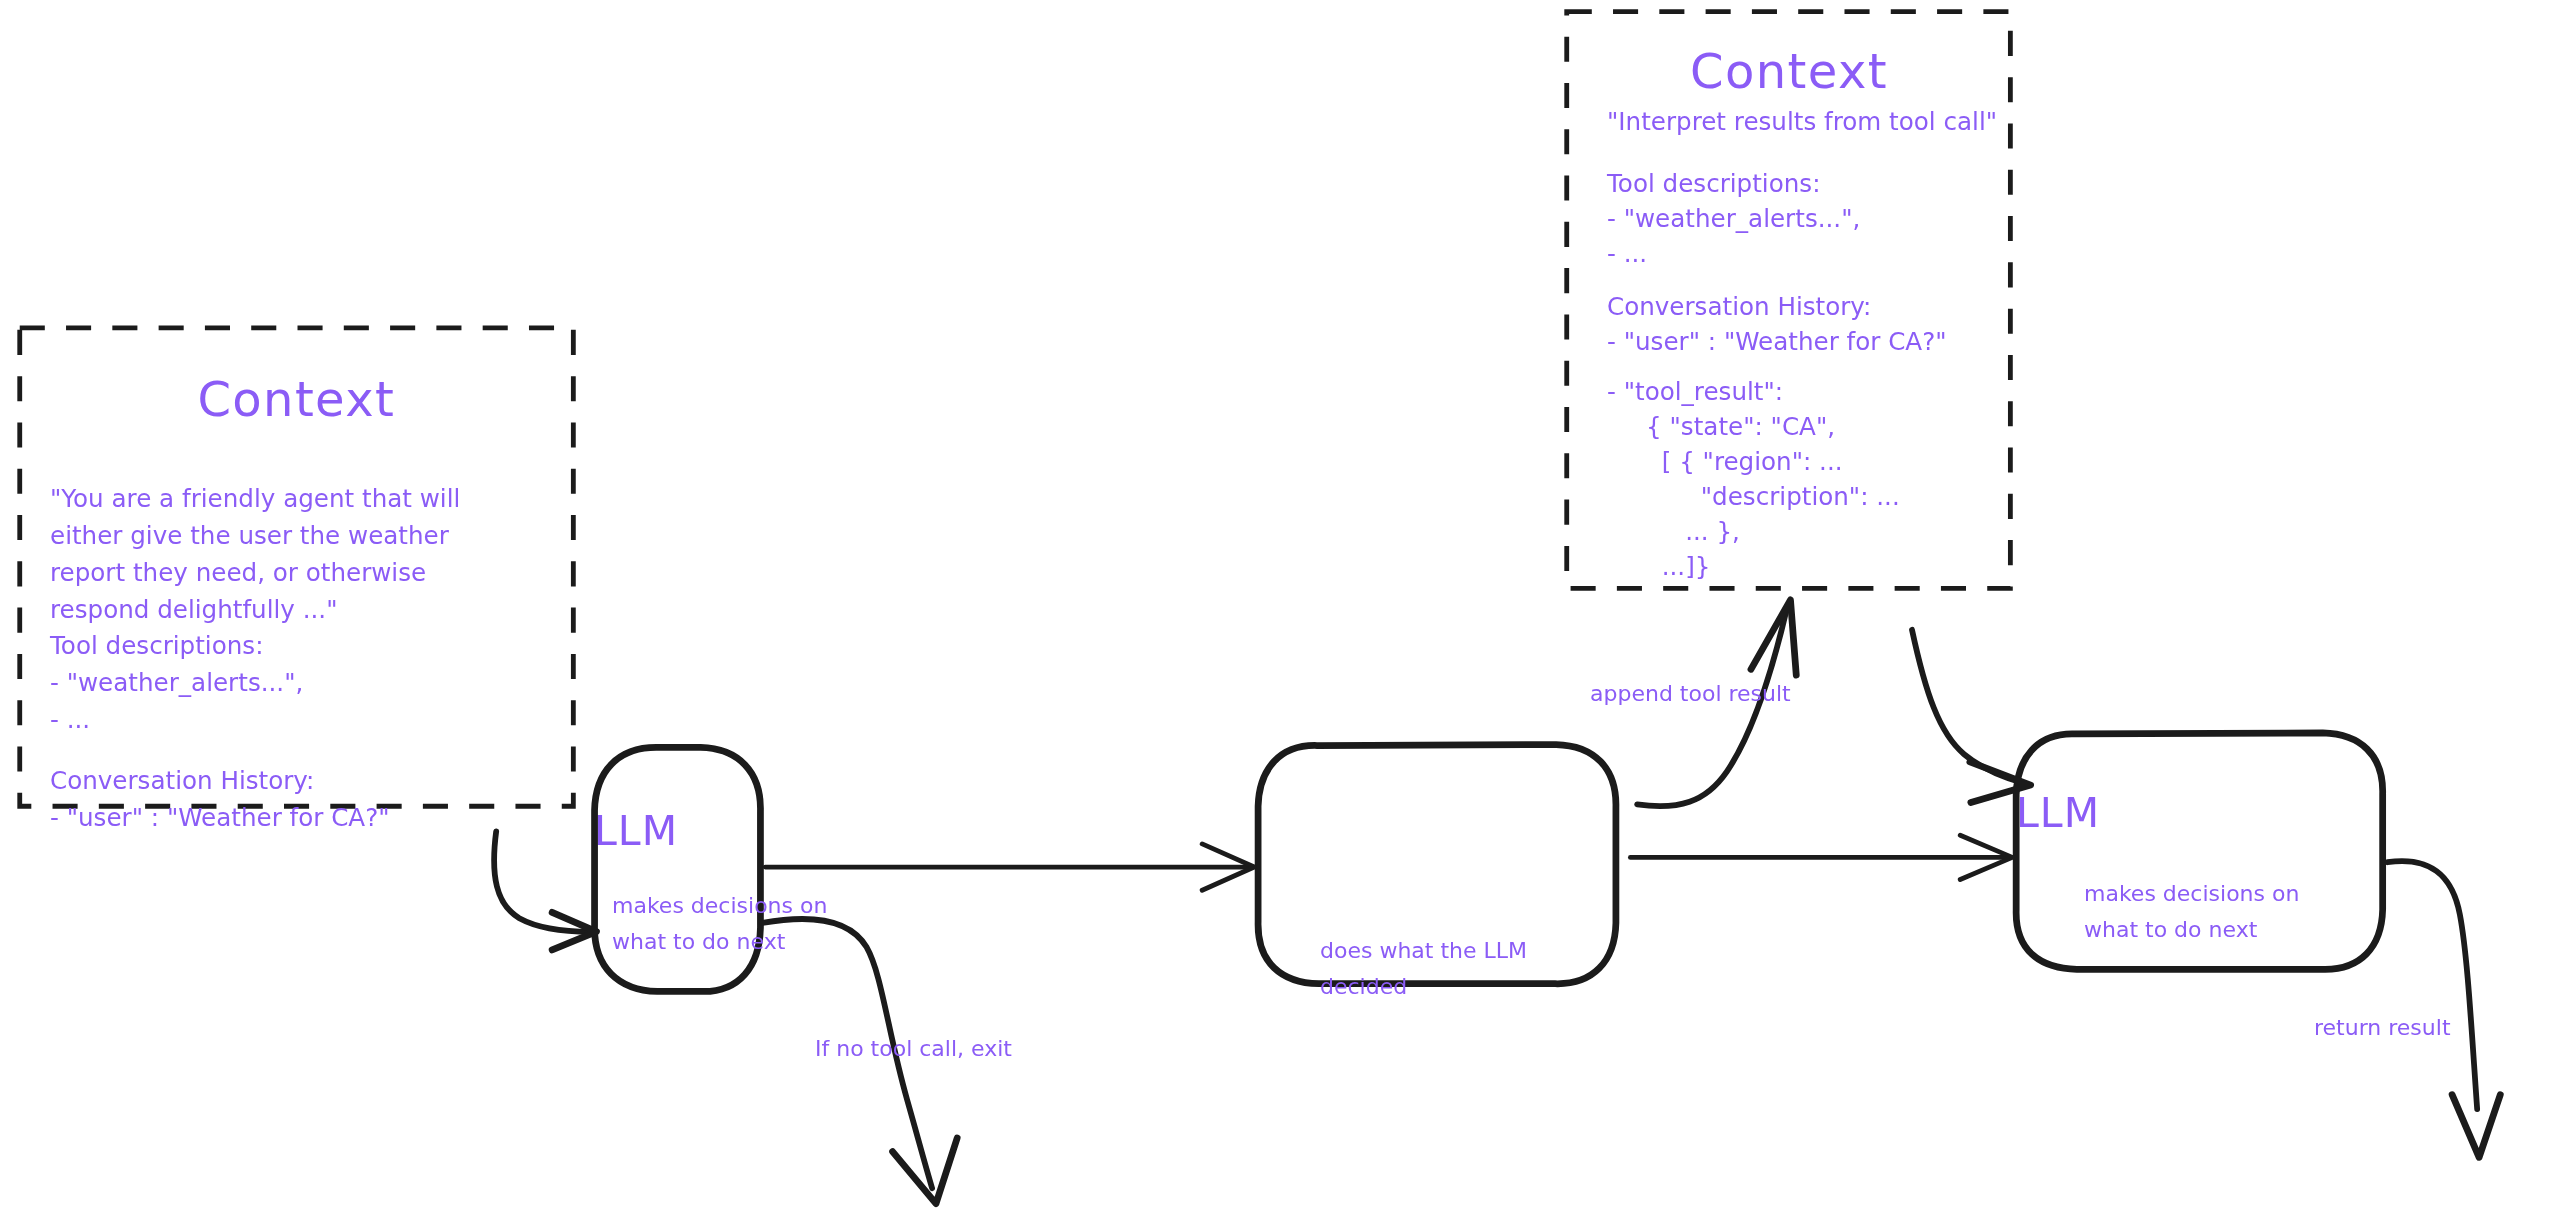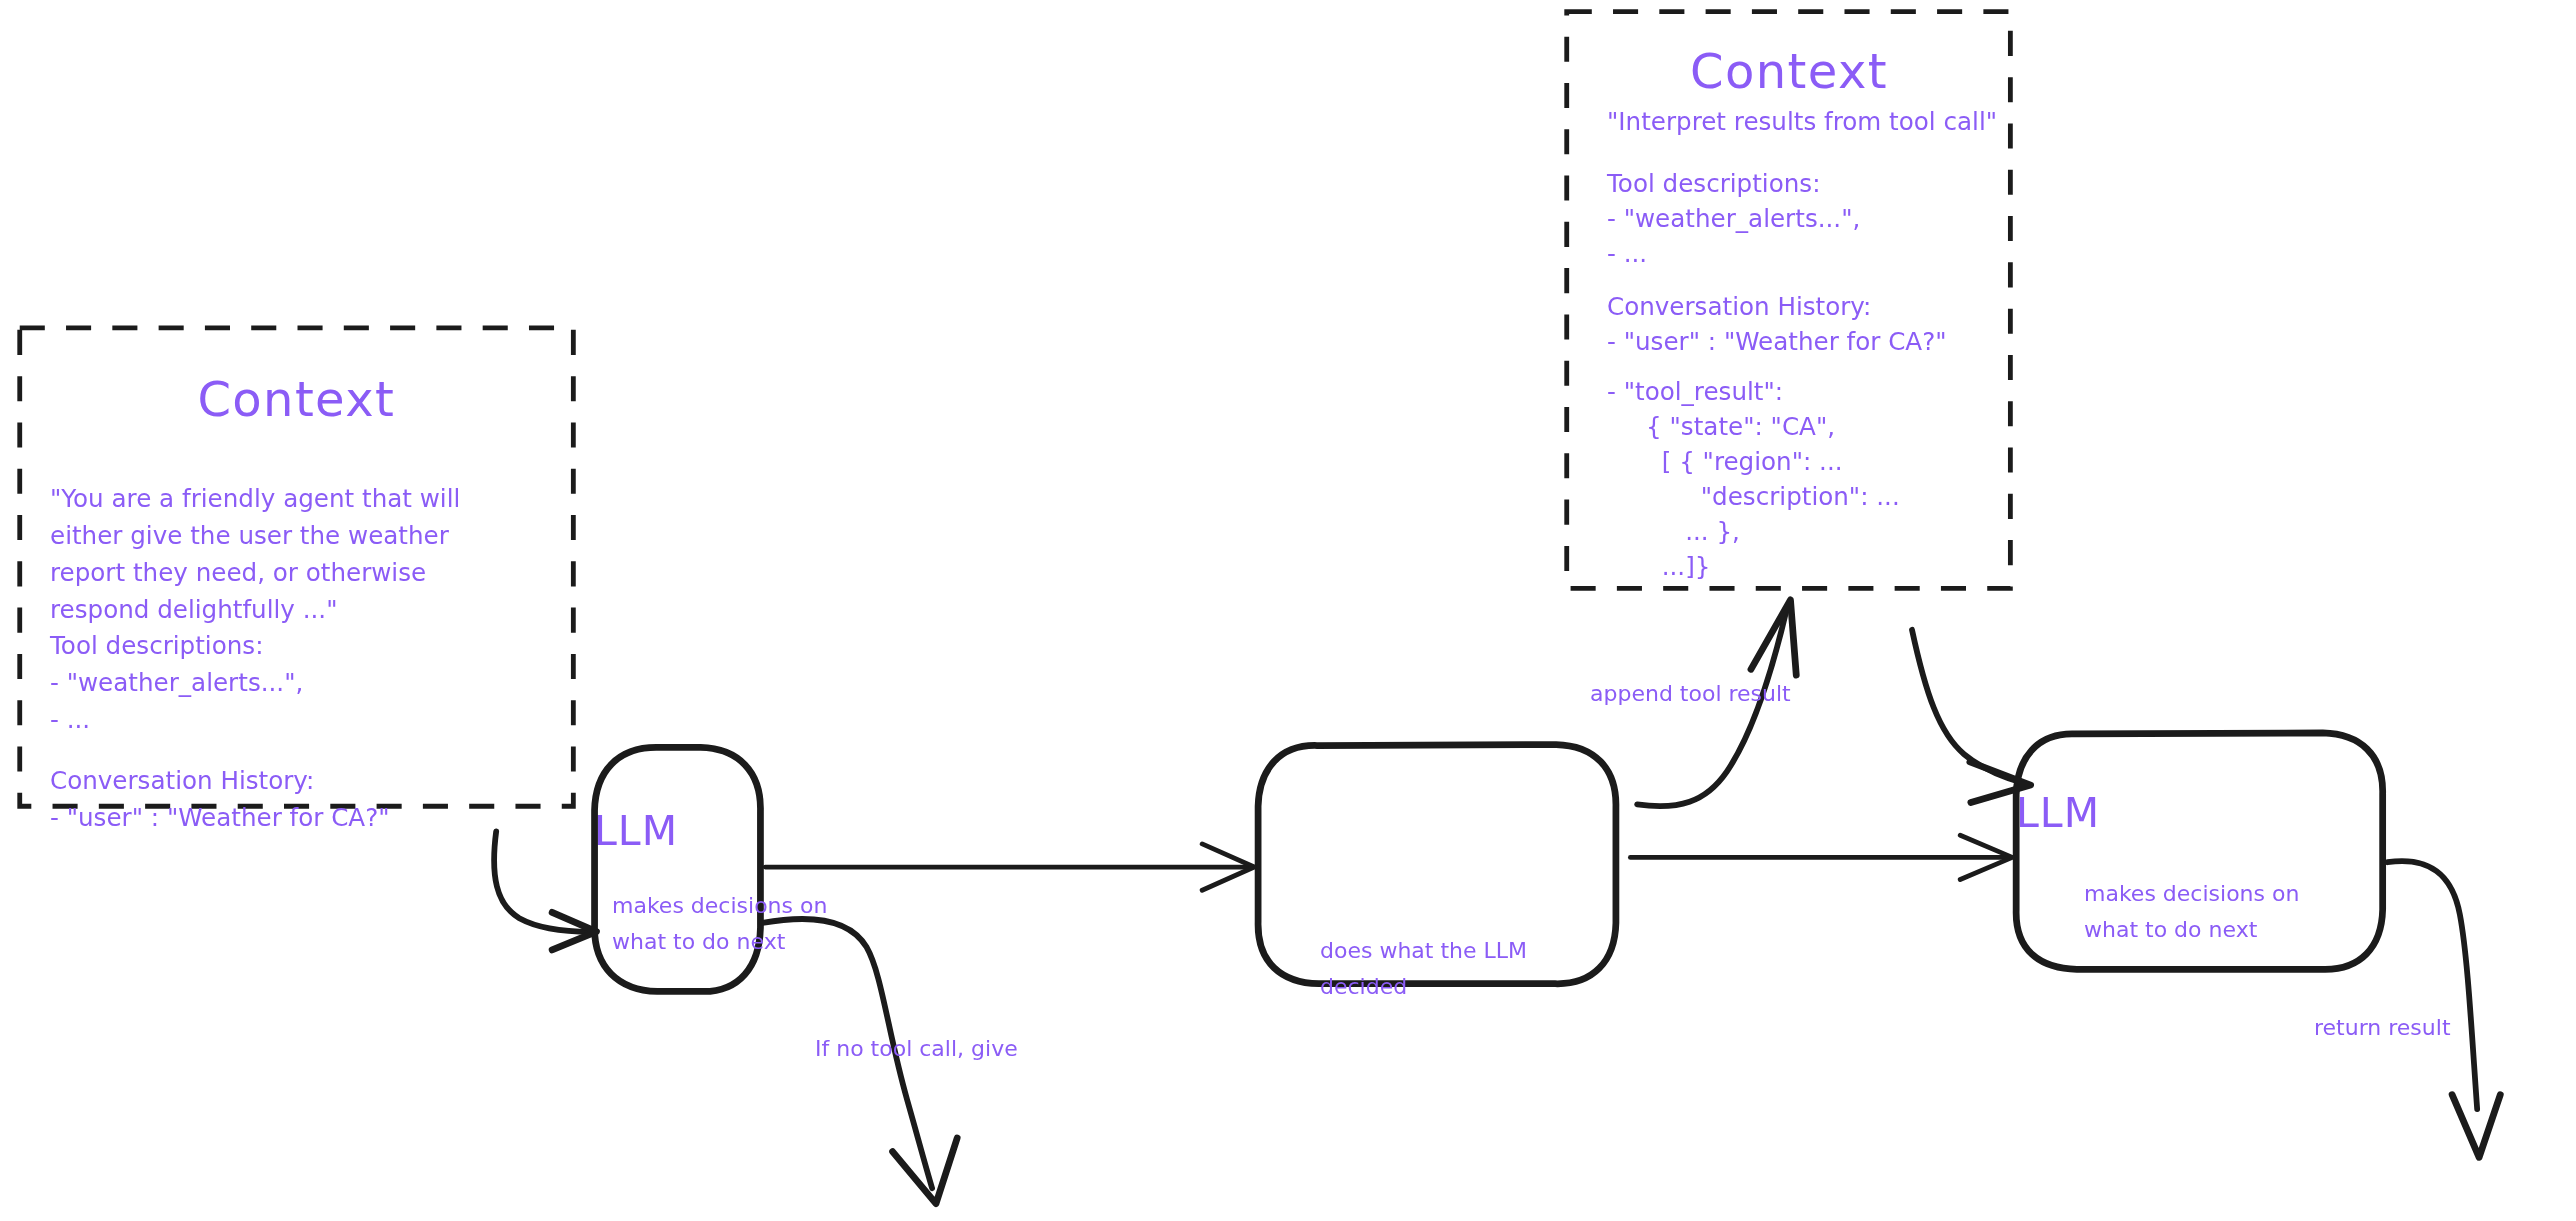--- a/index.html
+++ b/index.html
@@ -246,18 +246,18 @@
 
   <div class="txt node-sub" style="left:1320px; top:933px; width:289px;">does what the LLM
 decided</div>
 
   <div class="txt node-title" style="left:2016px; top:789px; width:367px;">LLM</div>
   <div class="txt node-sub" style="left:2084px; top:876px; width:251px;">makes decisions on
 what to do next</div>
 
   <div class="txt edge-label" style="left:1544px; top:679px;margin-left:46px;">append tool result</div>
 
-  <div class="txt edge-label" style="left:815px; top:1034px;">If no tool call, give</div>
+  <div class="txt edge-label" style="left:815px; top:1034px;">If no tool call, exit</div>
 
   <div class="txt edge-label" style="left:2314px; top:1013px;">return result</div>
 
 </div>
 
 
 </body></html>

